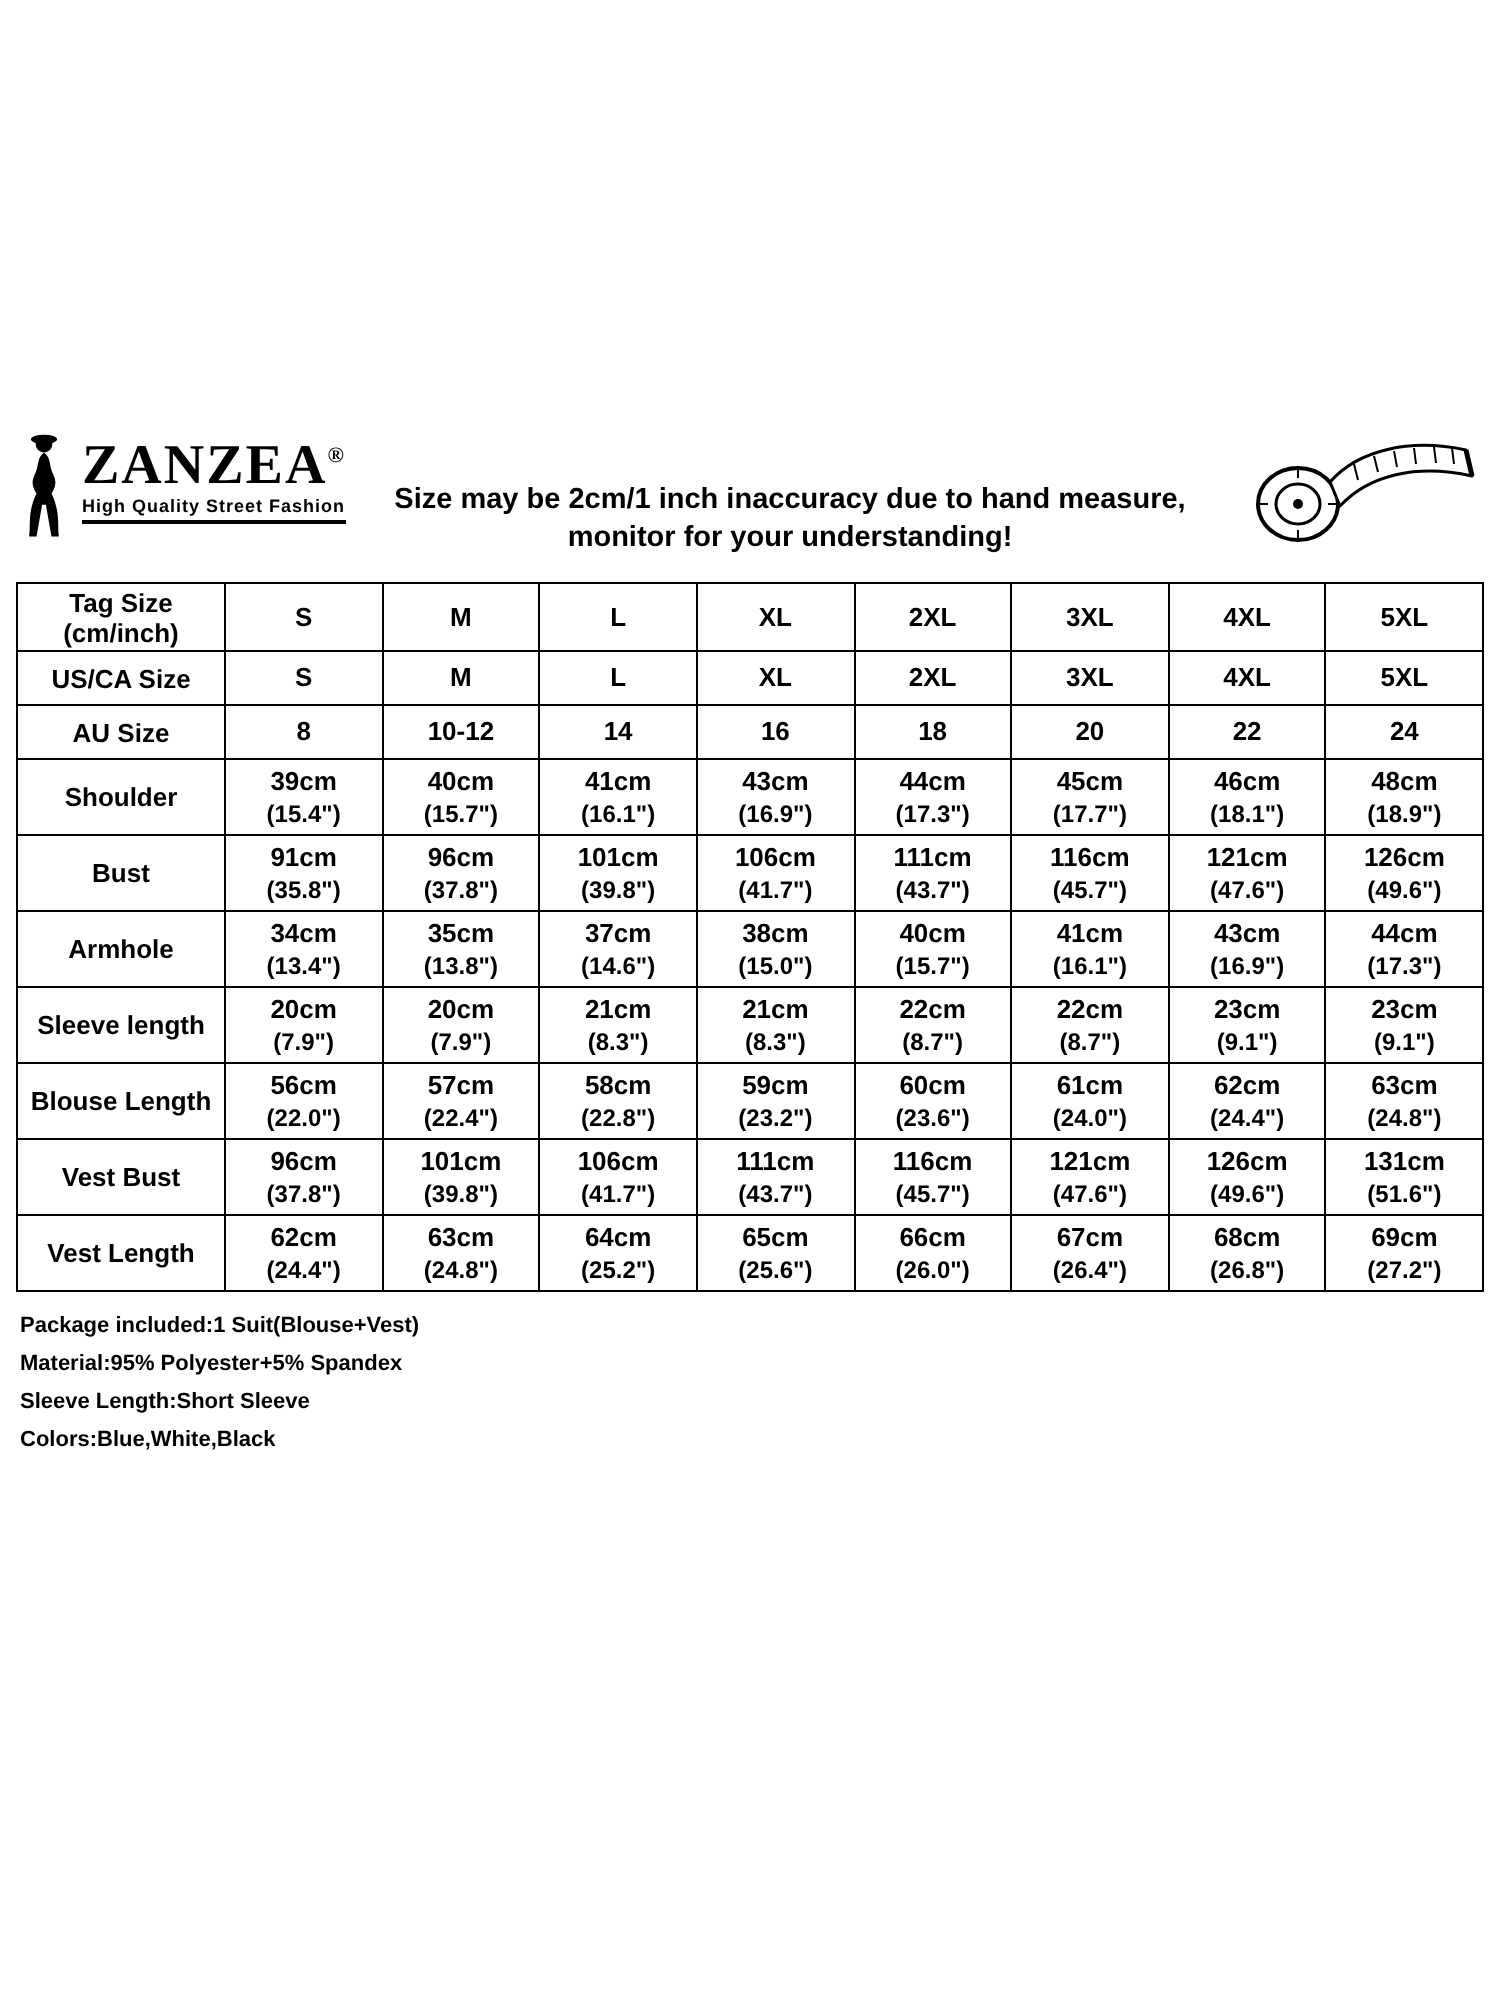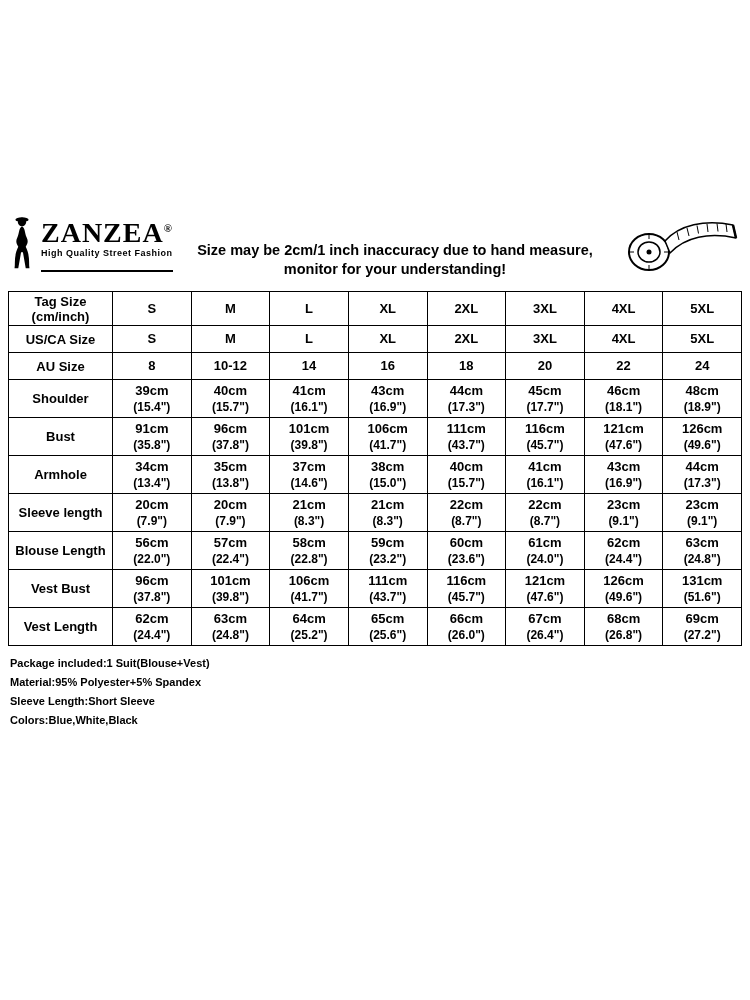--- a/index.html
+++ b/index.html
@@ -11,21 +11,21 @@
   }
   .page { padding-top: 213px; }
 
   
   .header-band { display: flex; align-items: flex-start; padding: 0 8px; height: 76px; }
   .logo-block { width: 172px; flex: 0 0 auto; }
   .logo-row { display: flex; align-items: flex-start; gap: 5px; }
   .figure-icon { flex: 0 0 auto; margin-top: 1px; }
   .brand { font-family: "Liberation Serif", serif; font-weight: bold; font-size: 28px; line-height: 30px; letter-spacing: 1px; white-space: nowrap; }
   .reg { font-size: 11px; vertical-align: super; letter-spacing: 0; }
-  .tagline { font-size: 9px; font-weight: bold; letter-spacing: 0.5px; border-bottom: 2px solid #000; padding-bottom: 12px; white-space: nowrap; }
+  .tagline { font-size: 9px; font-weight: bold; letter-spacing: 0.5px; border-bottom: 2px solid #000; padding-bottom: 2px; white-space: nowrap; }
   .notice { flex: 1; text-align: center; font-weight: bold; font-size: 14.5px; line-height: 19px; margin-top: 28px; }
   .tape-wrap { flex: 0 0 auto; width: 132px; display: flex; justify-content: flex-end; margin-top: 2px; }
 
   
   table.size-table { border-collapse: collapse; table-layout: fixed; width: 734px; margin: 2px 8px 0 8px; }
   .size-table th, .size-table td {
     border: 1px solid #000; text-align: center; vertical-align: middle;
     font-weight: bold; padding: 1px 0;
   }
   .size-table th { font-size: 13px; line-height: 15px; margin-top: 42px; }

